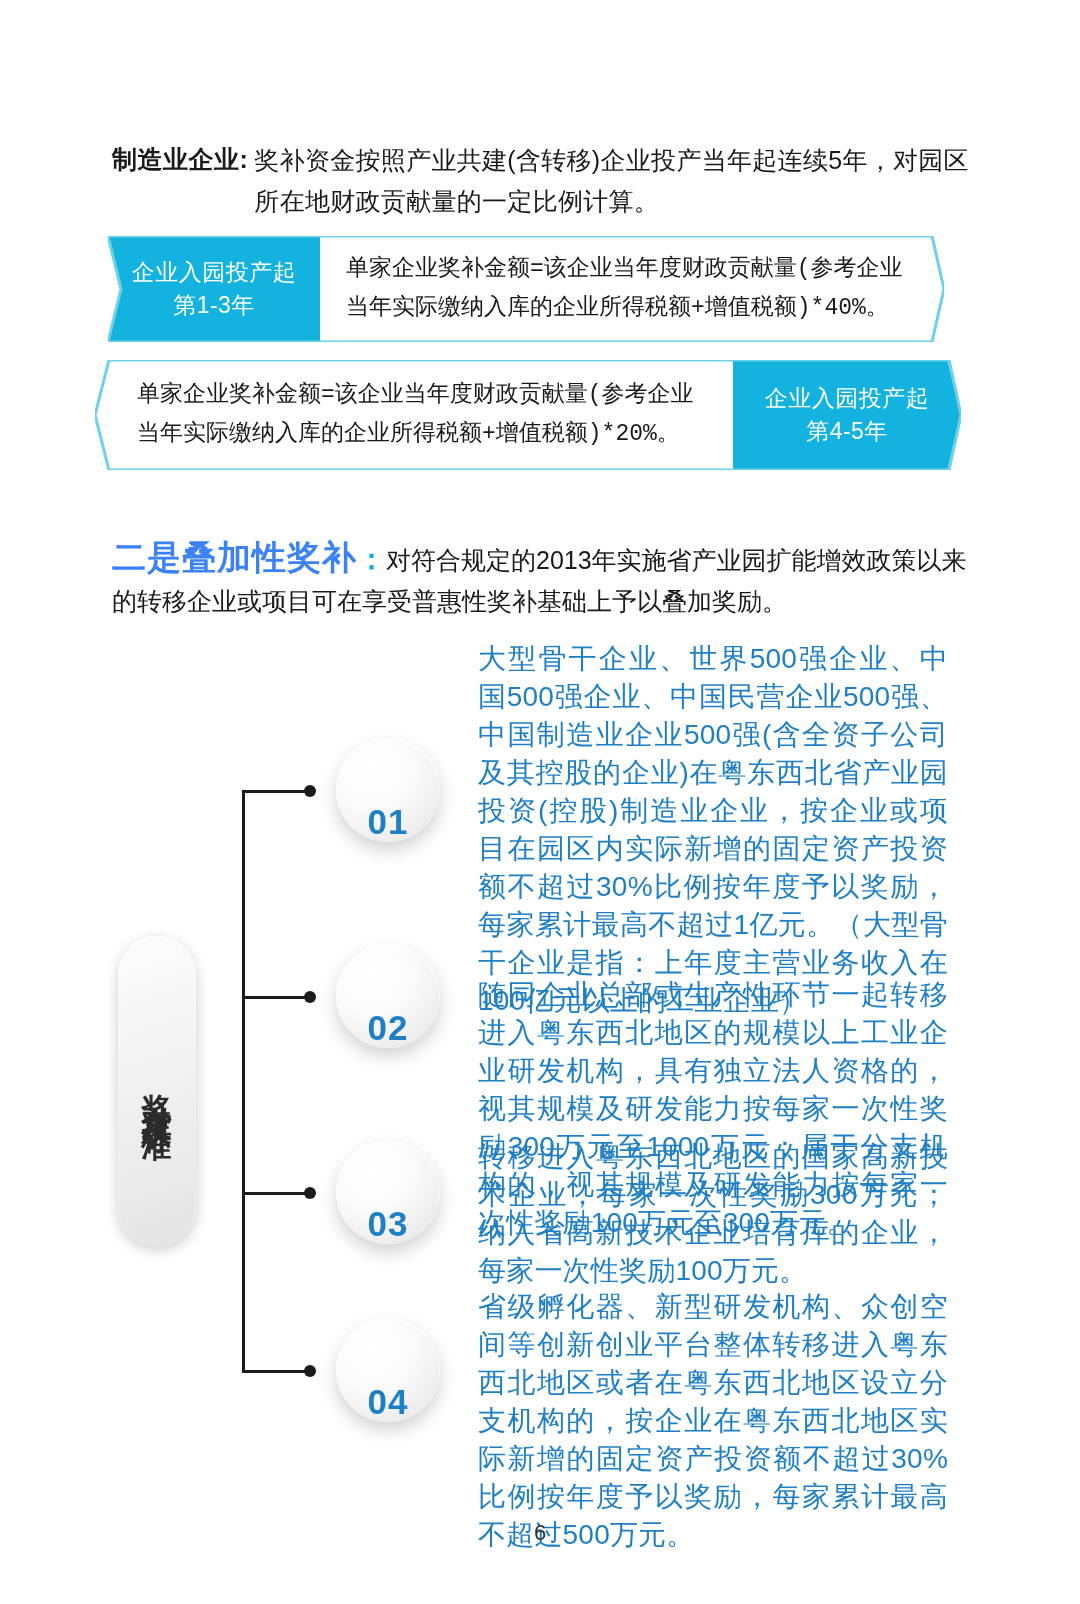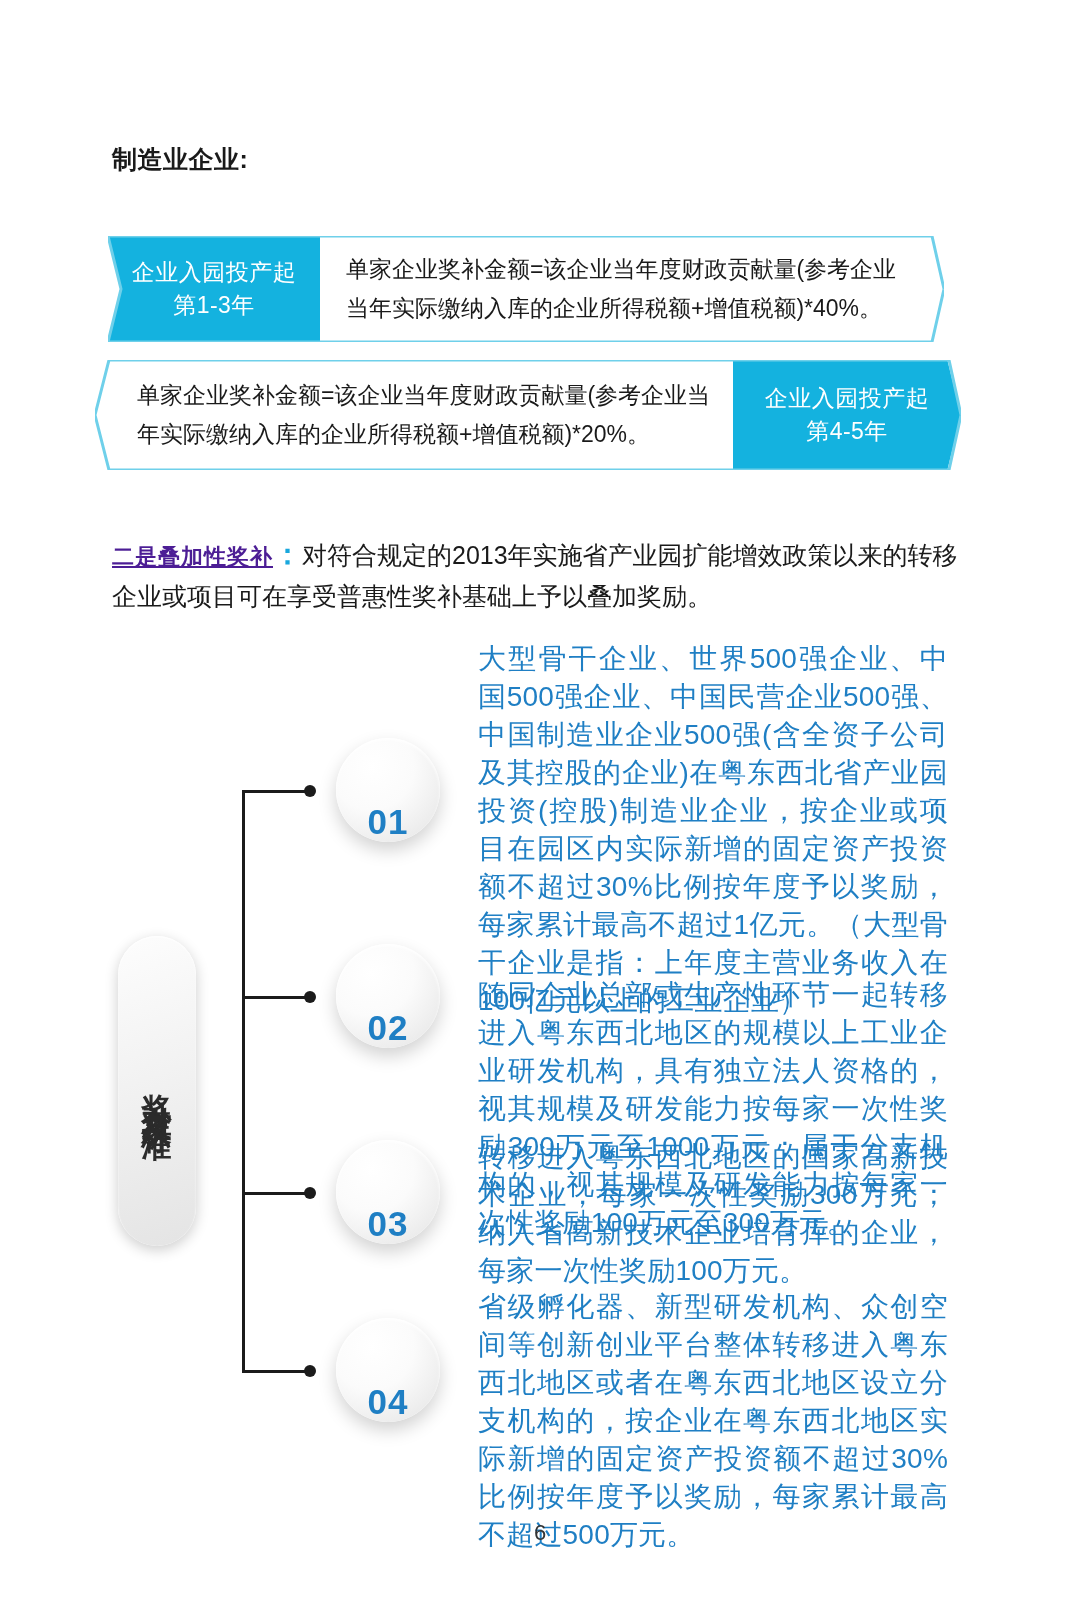--- a/index.html
+++ b/index.html
@@ -74,20 +74,21 @@
   .arrow-white {
     background: #ffffff;
     border: 2px solid #6fd0ea;
     border-left: none;
     display: flex;
     align-items: center;
     font-size: 23px;
     line-height: 39px;
     color: #1a1a1a;
     box-sizing: border-box;
+    font-family: Liberation Mono, monospace;
   }
   .arrow-white-right {
     flex: 1;
     clip-path: polygon(0 0, 96% 0, 100% 50%, 96% 100%, 0 100%);
     border: none;
     background: linear-gradient(#ffffff, #ffffff) padding-box;
     position: relative;
     padding: 0 26px 0 26px;
   }
   .arrow-white-left {
@@ -113,25 +114,24 @@
   .banner-text { display: block; text-align: center; }
 
   
   .head2 {
     position: absolute;
     left: 112px;
     top: 535px;
     width: 860px;
   }
   .head2-title {
-    font-size: 22px;
-    font-weight: bold;
-    color: #4c1d95;
+    font-size: 34px;
+    font-weight: bold;
+    color: #3b82f6;
     letter-spacing: 1px;
-    text-decoration: underline;
   }
   .head2-colon {
     font-size: 29px;
     font-weight: bold;
     color: #18a7dd;
   }
   .head2-body {
     font-size: 25px;
     line-height: 41px;
     color: #1a1a1a;
@@ -216,20 +216,21 @@
     font-size: 22px;
     color: #333;
   }
 </style>
 </head>
 <body>
 
 <div class="std-block">
   <div class="std-row">
     <div class="std-label">制造业企业:</div>
+    <div class="std-text">奖补资金按照产业共建(含转移)企业投产当年起连续5年，对园区所在地财政贡献量的一定比例计算。</div>
   </div>
 </div>
 
 <div class="banner banner-1">
   <div class="arrow-blue arrow-blue-left">
     <div>
       <span class="banner-text">企业入园投产起</span>
       <span class="banner-text">第1-3年</span>
     </div>
   </div>

